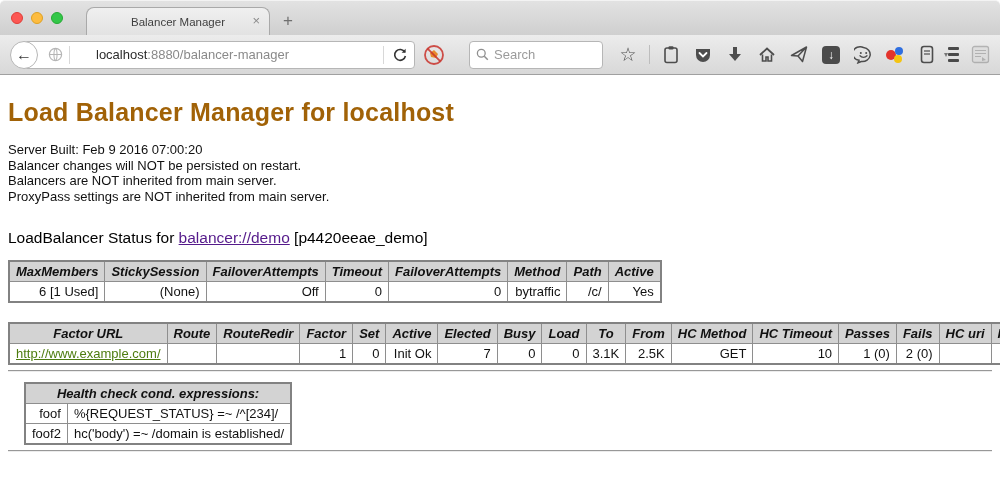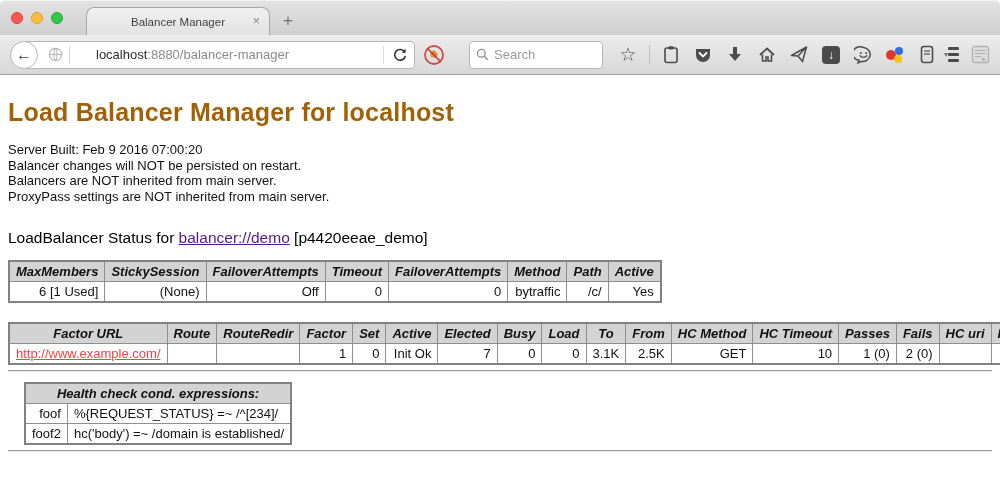--- a/index.html
+++ b/index.html
@@ -81,21 +81,21 @@
   .dots .d-red    { width:10px; height:10px; background:#e3342c; left:1px; top:4px; }
   .dots .d-blue   { width:8px;  height:8px;  background:#2f6fe0; left:10px; top:1px; }
   .dots .d-yellow { width:8px;  height:8px;  background:#f4c411; left:9px;  top:9px; }
 
   
   .content { background:#ffffff; padding:0 8px; }
   h1.page-title { font-size:25px; font-weight:bold; color:#a16207; margin:23px 0 15px 0; letter-spacing:0.2px; }
   .info-line { font-size:13px; line-height:15.6px; color:#111; }
   h3.status-heading { font-size:15.5px; font-weight:normal; color:#000; margin:25px 0 13px 0; }
   h3.status-heading a { color:#551a8b; }
-  a.worker-link { color:#ef4444; }
+  a.worker-link { color:#4d7c0f; }
 
   table { border-collapse:collapse; font-size:13px; color:#111; }
   th, td { border:1px solid #8e8e8e; padding:2px 6px; white-space:nowrap; }
   th { background:#d3d3d3; font-weight:bold; text-align:center;font-style:italic; }
   td { text-align:right; background:#fff; }
   td.cell-left { text-align:left; }
   table { border:2px solid #828282; }
 
   .balancer-table { margin-bottom:19px; }
   .worker-table   { margin-bottom:5px; }

